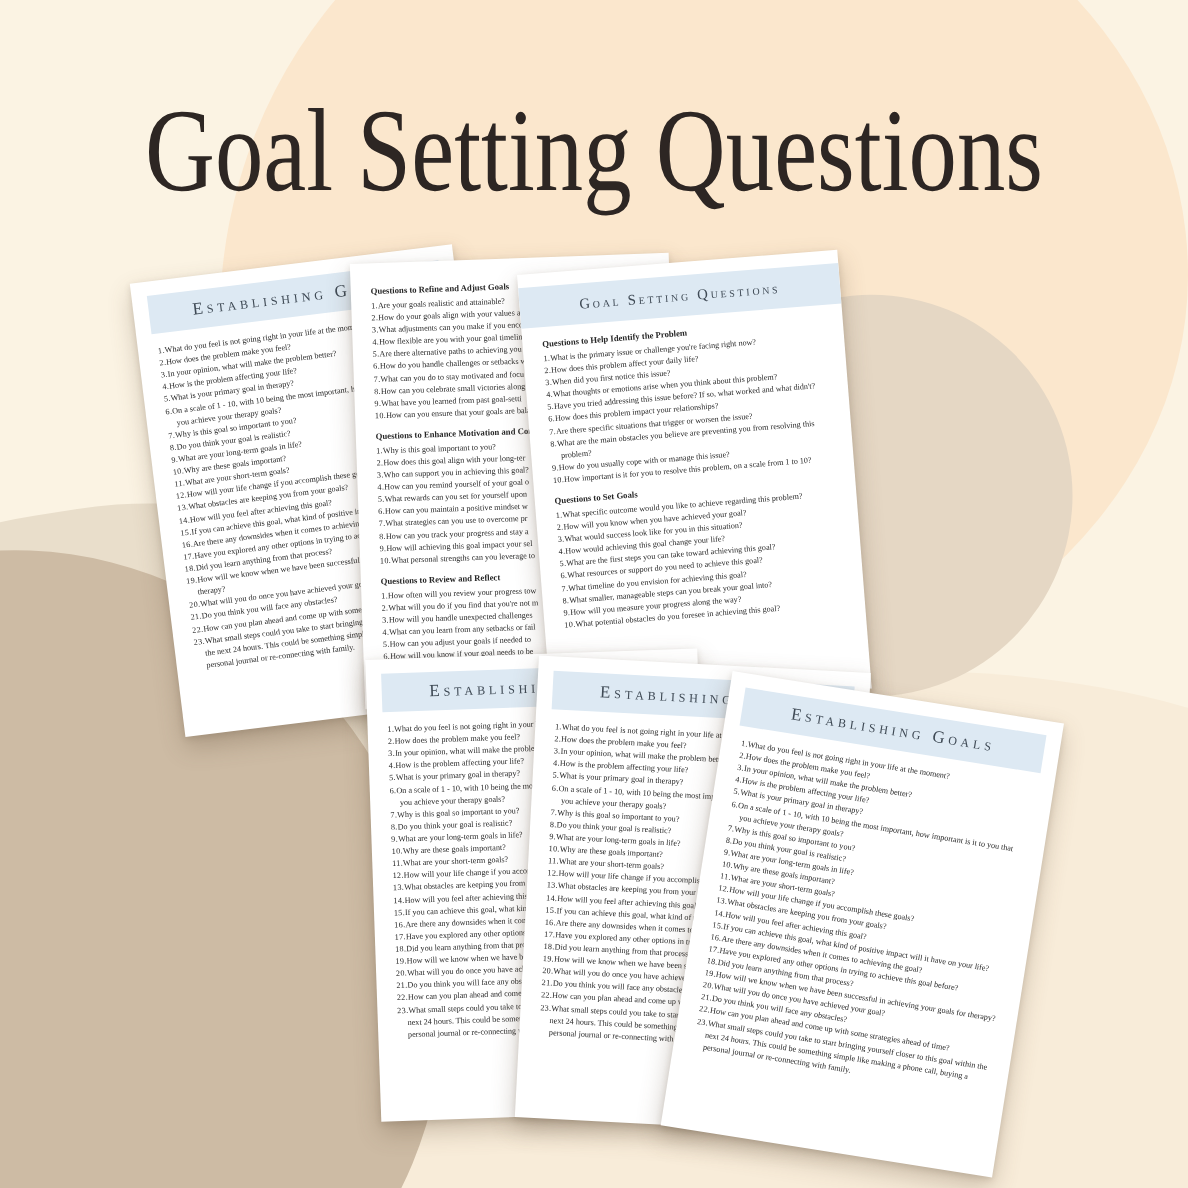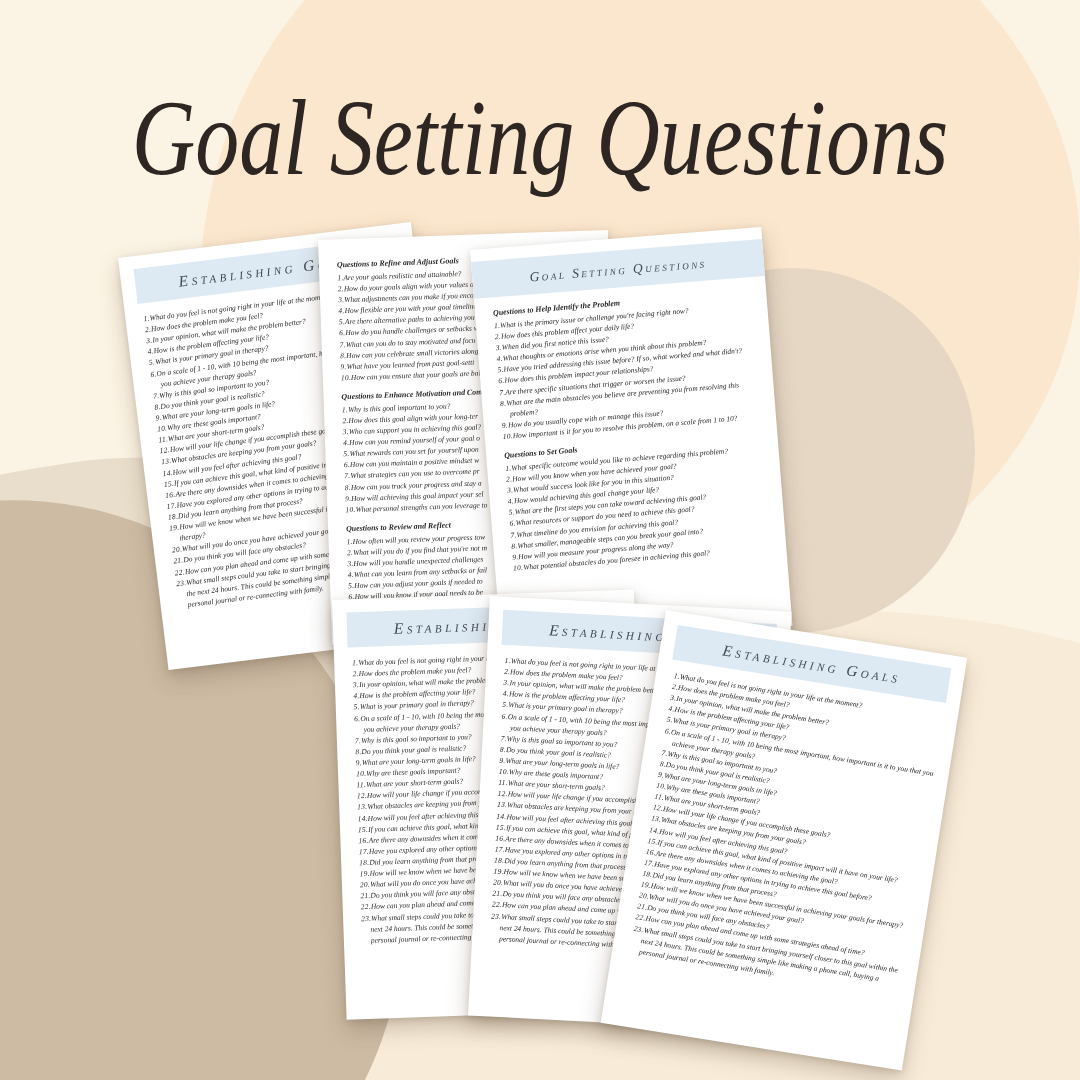--- a/index.html
+++ b/index.html
@@ -1,19 +1,19 @@
 <!DOCTYPE html>
 <html style="--background: #fbf3e3; --blobPeach: #fbe7cd; --blobPalePeach: #f8ecd9; --blobBeigeCircle: #e5d7c4; --blobTaupeLight: #e9decb; --blobTaupe: #cdbba4; --bandBlue: #dde9f3; --bandText: #3f4a55; --bodyText: #272727; --titleColor: #2d2623;"><head>
 <meta charset="utf-8">
 <style>
   html,body{margin:0;padding:0;}
   body{width:1080px;height:1080px;overflow:hidden;
        font-family:"Liberation Serif",serif;}
   #canvas{position:relative;width:1080px;height:1080px;overflow:hidden;
-          background:var(--background,#fbf3e3);font-style:italic;}
+          background:var(--background,#fbf3e3);}
 
   
   .blob{position:absolute;}
   #blob-peach{left:200px;top:-150px;width:880px;height:800px;
     background:var(--blobPeach);
     border-radius:48% 52% 55% 45% / 55% 50% 50% 45%;}
   #blob-pale{left:270px;top:610px;width:1010px;height:650px;
     background:var(--blobPalePeach);
     border-radius:55% 45% 0 0 / 38% 30% 0 0;}
   #blob-circle{left:610px;top:268px;width:365px;height:365px;

